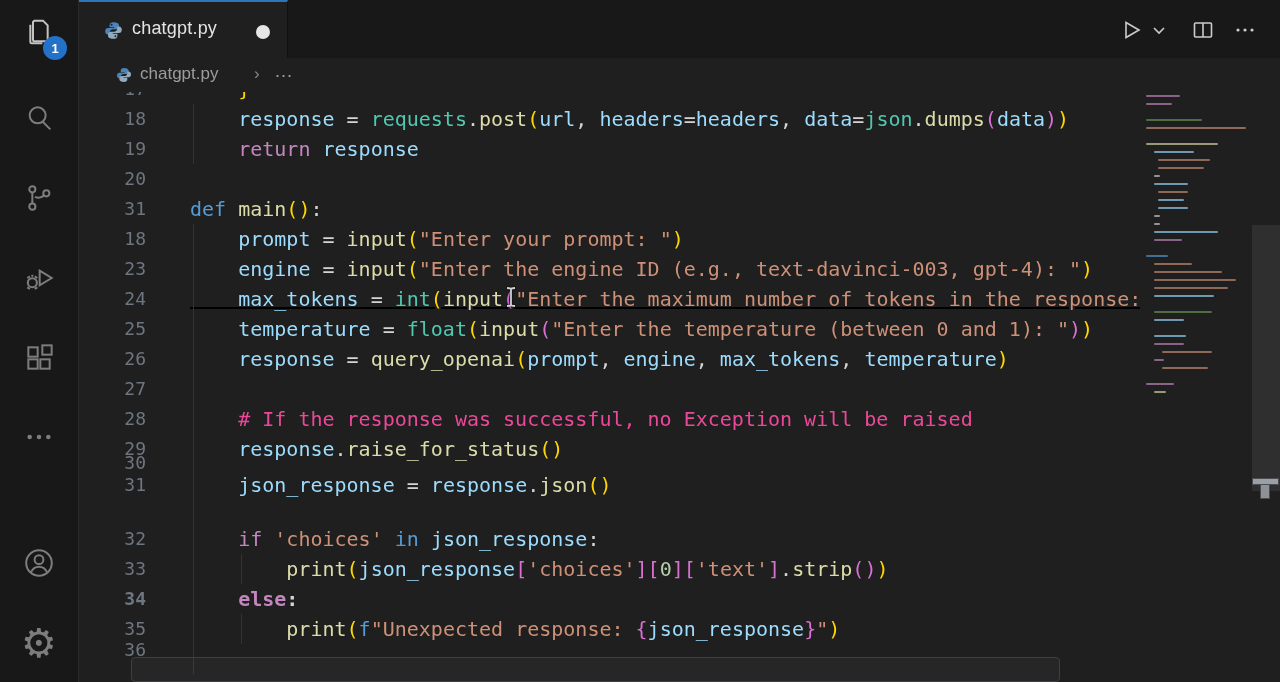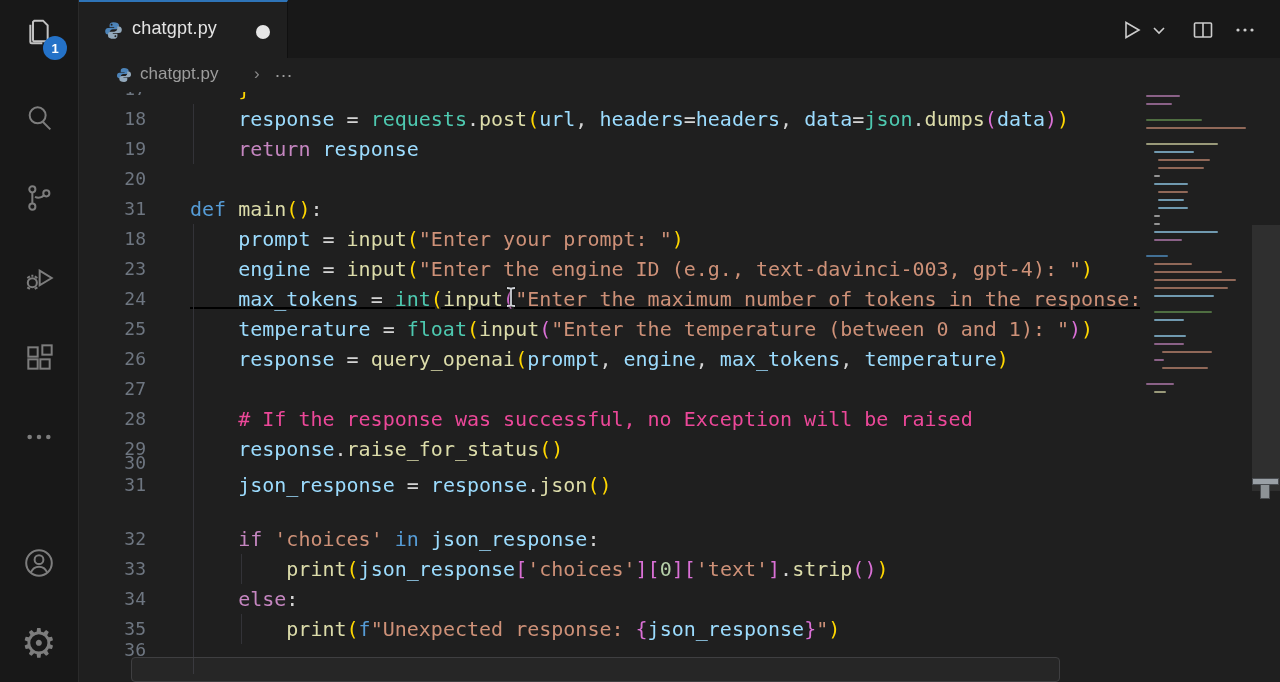--- a/index.html
+++ b/index.html
@@ -176,21 +176,21 @@
         <div class="code-row" style="top: 192px; text-decoration: underline;"><span class="ln">24</span><span class="tk-w">    </span><span class="tk-v">max_tokens</span><span class="tk-w"> = </span><span class="tk-cl">int</span><span class="tk-b1">(</span><span class="tk-fn">input</span><span class="tk-b2">(</span><span class="tk-s">"Enter the maximum number of tokens in the response: "</span></div>
         <div class="code-row" style="top: 222px;"><span class="ln">25</span><span class="tk-w">    </span><span class="tk-v">temperature</span><span class="tk-w"> = </span><span class="tk-cl">float</span><span class="tk-b1">(</span><span class="tk-fn">input</span><span class="tk-b2">(</span><span class="tk-s">"Enter the temperature (between 0 and 1): "</span><span class="tk-b2">)</span><span class="tk-b1">)</span></div>
         <div class="code-row" style="top: 252px;"><span class="ln">26</span><span class="tk-w">    </span><span class="tk-v">response</span><span class="tk-w"> = </span><span class="tk-fn">query_openai</span><span class="tk-b1">(</span><span class="tk-v">prompt</span><span class="tk-w">, </span><span class="tk-v">engine</span><span class="tk-w">, </span><span class="tk-v">max_tokens</span><span class="tk-w">, </span><span class="tk-v">temperature</span><span class="tk-b1">)</span></div>
         <div class="code-row" style="top: 282px;"><span class="ln">27</span></div>
         <div class="code-row" style="top: 312px;"><span class="ln">28</span><span class="tk-w">    </span><span class="tk-c"># If the response was successful, no Exception will be raised</span></div>
         <div class="code-row" style="top: 342px;"><span class="ln">29</span><span class="tk-w">    </span><span class="tk-v">response</span><span class="tk-w">.</span><span class="tk-fn">raise_for_status</span><span class="tk-b1">()</span></div>
         <div class="code-row" style="top: 356px;"><span class="ln">30</span></div>
         <div class="code-row" style="top: 378px;"><span class="ln">31</span><span class="tk-w">    </span><span class="tk-v">json_response</span><span class="tk-w"> = </span><span class="tk-v">response</span><span class="tk-w">.</span><span class="tk-fn">json</span><span class="tk-b1">()</span></div>
         <div class="code-row" style="top: 432px;"><span class="ln">32</span><span class="tk-w">    </span><span class="tk-kw">if</span><span class="tk-w"> </span><span class="tk-s">'choices'</span><span class="tk-w"> </span><span class="tk-kb">in</span><span class="tk-w"> </span><span class="tk-v">json_response</span><span class="tk-w">:</span></div>
         <div class="code-row" style="top: 462px;"><span class="ln">33</span><span class="tk-w">        </span><span class="tk-fn">print</span><span class="tk-b1">(</span><span class="tk-v">json_response</span><span class="tk-b2">[</span><span class="tk-s">'choices'</span><span class="tk-b2">][</span><span class="tk-n">0</span><span class="tk-b2">][</span><span class="tk-s">'text'</span><span class="tk-b2">]</span><span class="tk-w">.</span><span class="tk-fn">strip</span><span class="tk-b2">()</span><span class="tk-b1">)</span></div>
-        <div class="code-row" style="top: 492px;"><span class="ln">34</span><span class="tk-w">    </span><span class="tk-kw">else</span><span class="tk-w">:</span></div>
+        <div class="code-row" style="top: 492px; font-weight: bold;"><span class="ln">34</span><span class="tk-w">    </span><span class="tk-kw">else</span><span class="tk-w">:</span></div>
         <div class="code-row" style="top: 522px;"><span class="ln">35</span><span class="tk-w">        </span><span class="tk-fn">print</span><span class="tk-b1">(</span><span class="tk-kb">f</span><span class="tk-s">"Unexpected response: </span><span class="tk-b2">{</span><span class="tk-v">json_response</span><span class="tk-b2">}</span><span class="tk-s">"</span><span class="tk-b1">)</span></div>
         <div class="code-row" style="top: 543px;"><span class="ln">36</span></div>
         <div class="code-row" style="top: 582px;"><span class="ln">37</span><span class="tk-kw">if</span><span class="tk-w"> </span><span class="tk-v">__name__</span><span class="tk-w"> == </span><span class="tk-s">"__main__"</span><span class="tk-w">:</span></div>
       </div>
 
     <div class="indent-guide" style="left:115px;top:12px;height:60px"></div>
     <div class="indent-guide" style="left:115px;top:132px;height:450px"></div>
     <div class="indent-guide" style="left:163px;top:462px;height:30px"></div>
     <div class="indent-guide" style="left:163px;top:522px;height:30px"></div>
 

